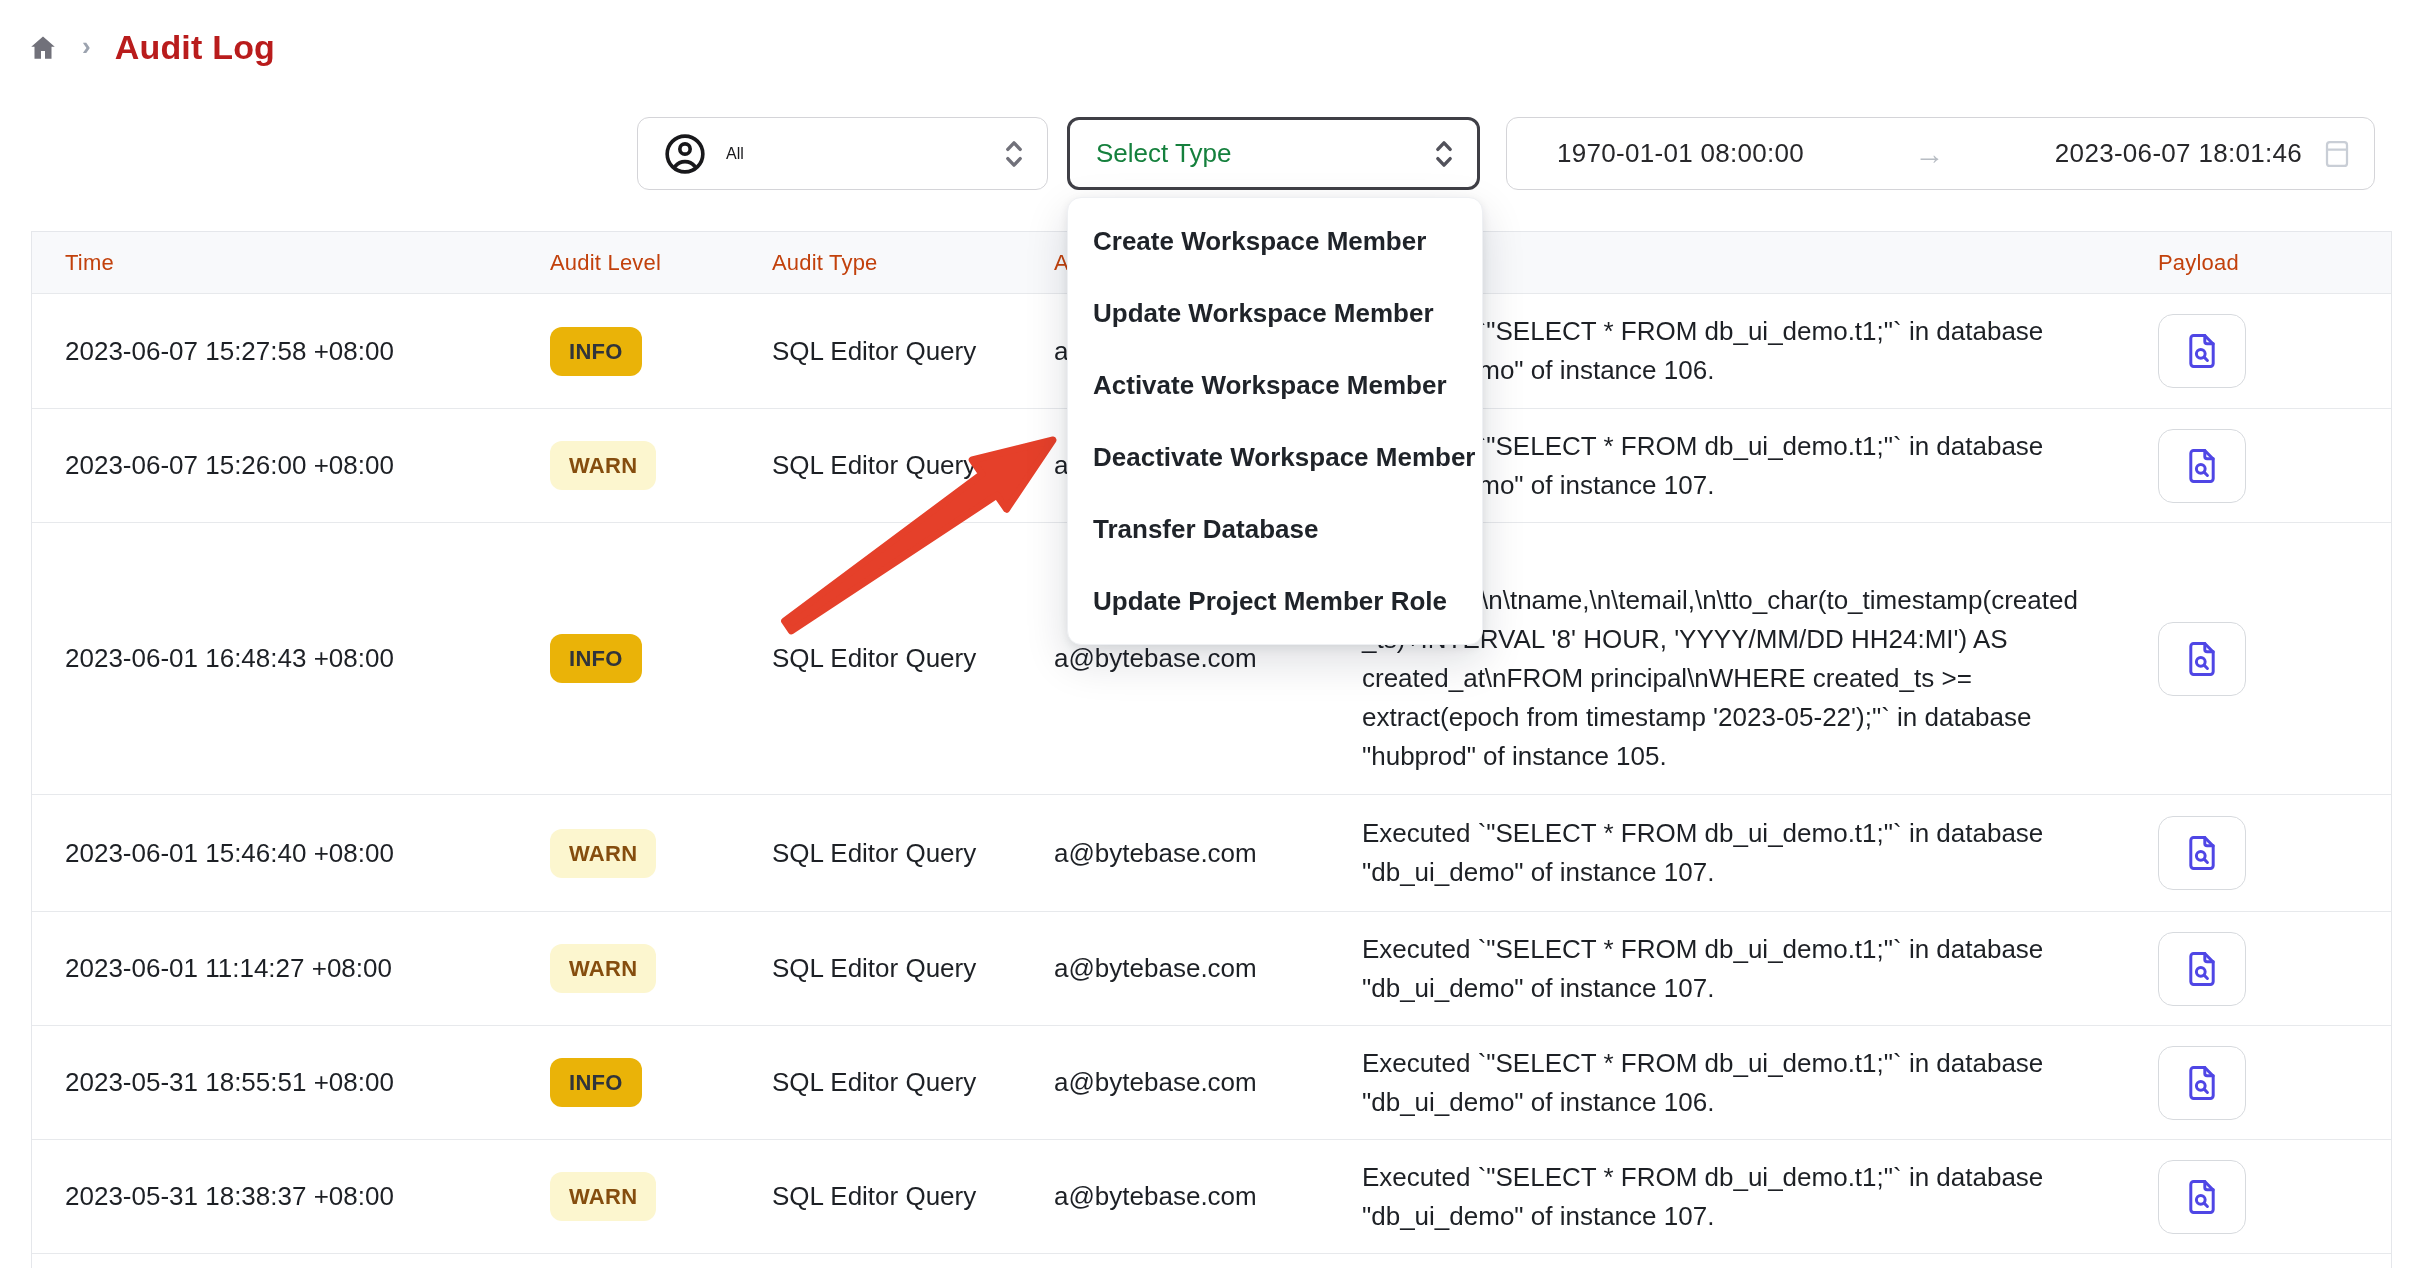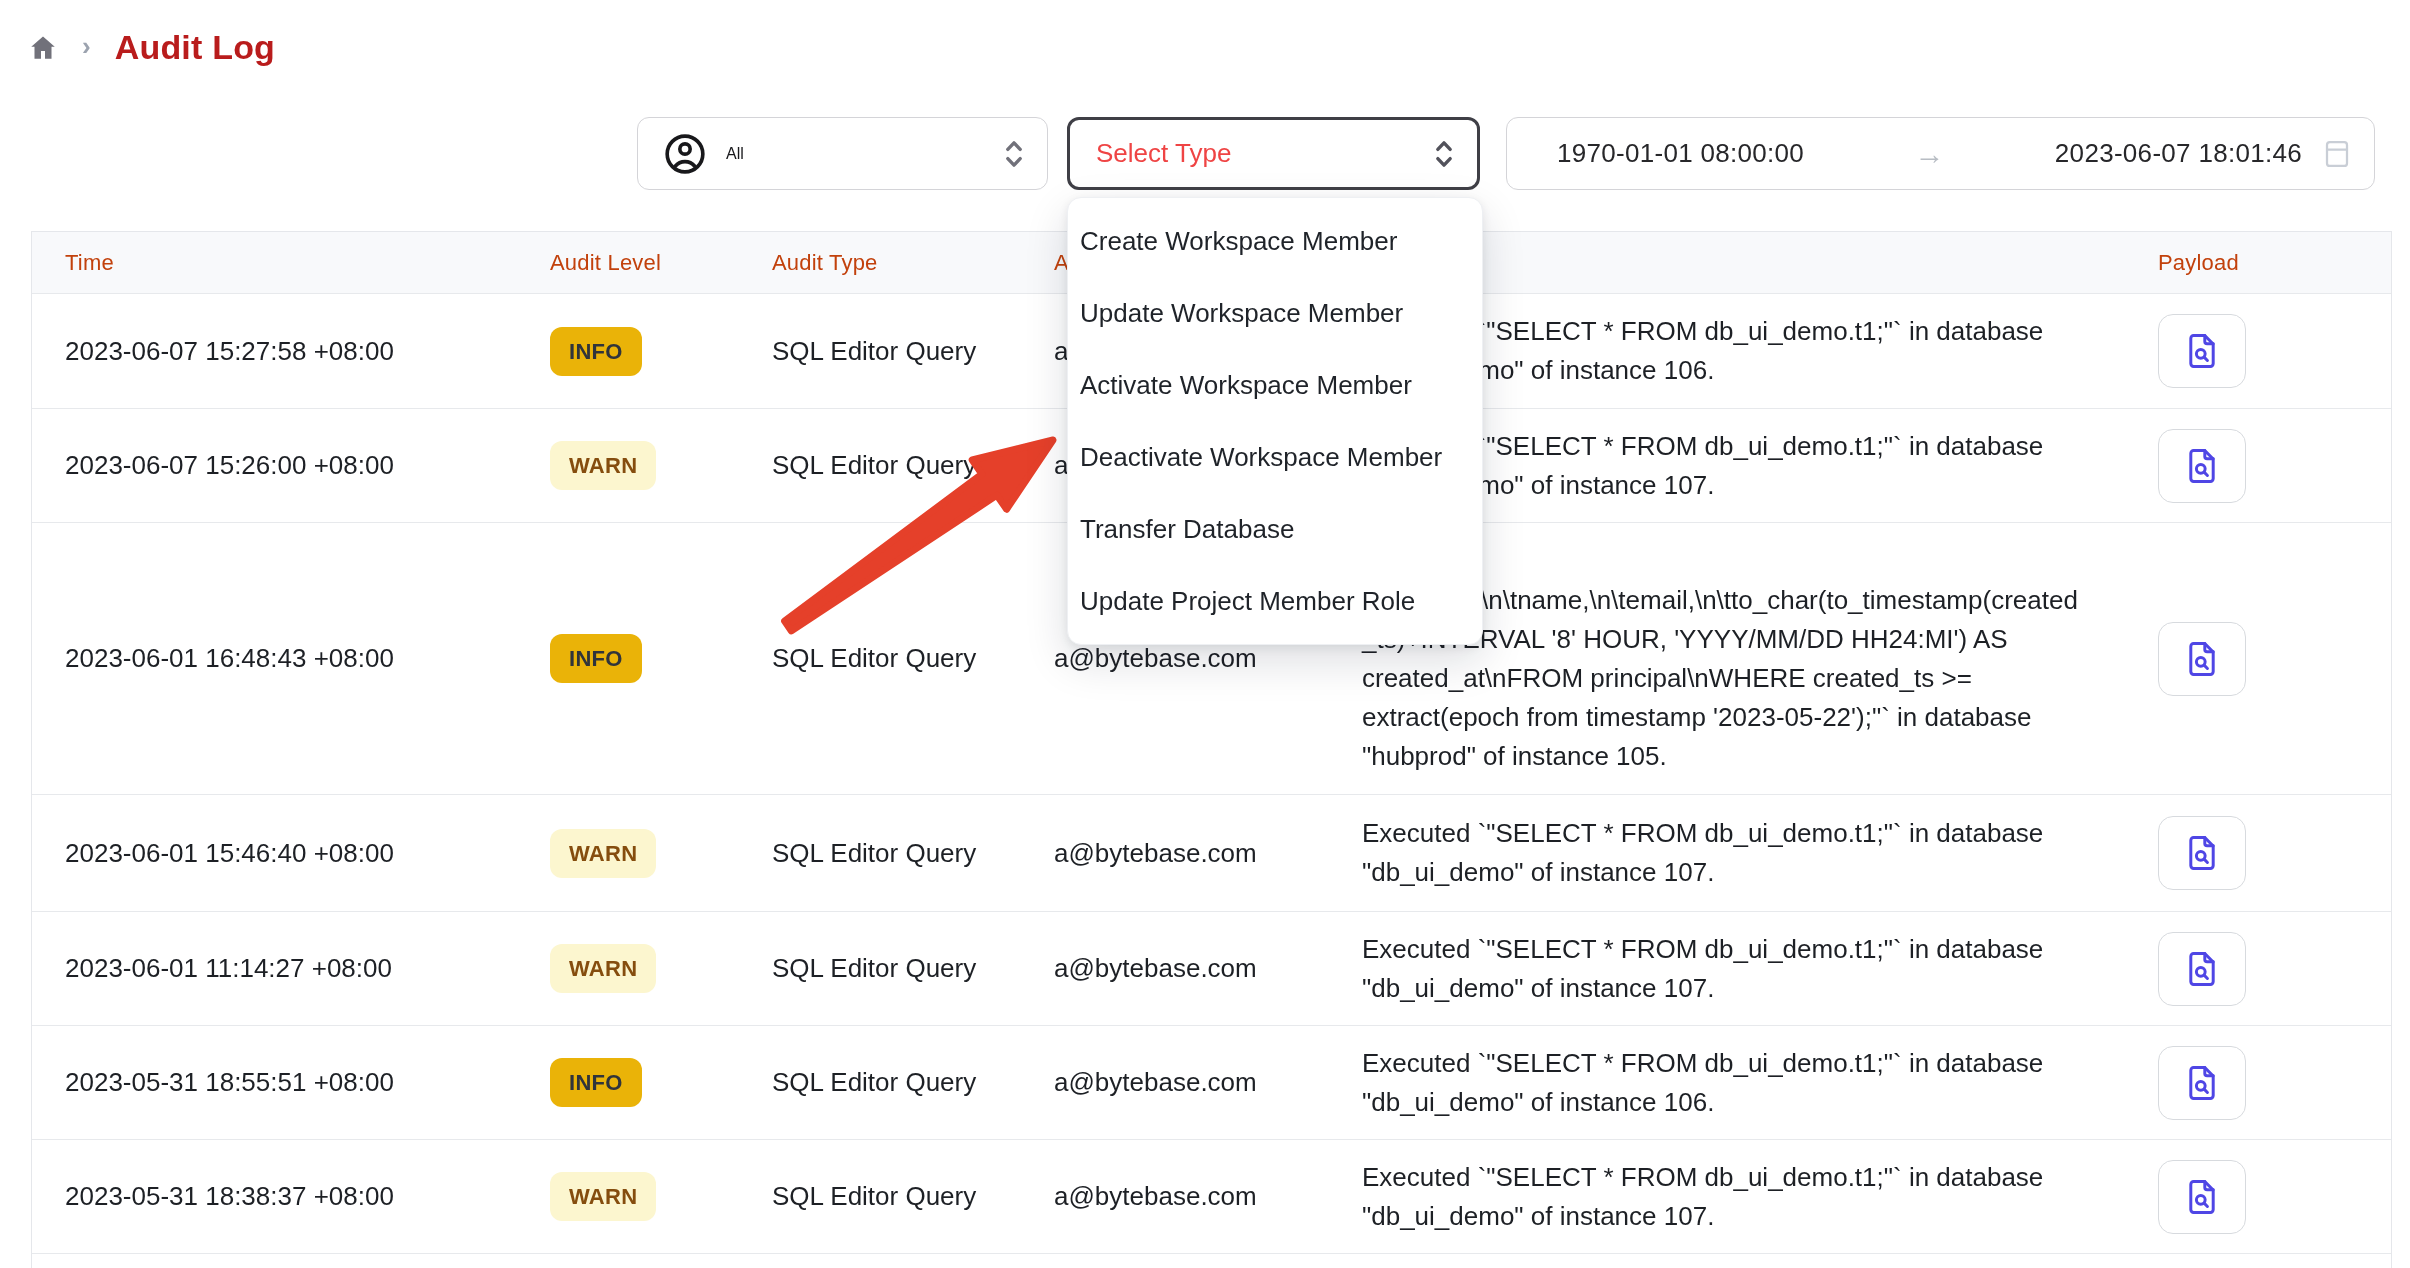--- a/index.html
+++ b/index.html
@@ -12,21 +12,21 @@
   .breadcrumb .sep { color:#9ca3af; font-size:26px; font-weight:600; transform:translateY(-1px); }
   .crumb-title { font-size:34px; font-weight:600; color:#b91c1c; letter-spacing:.2px; }
   .home-btn { display:flex; align-items:center; cursor:pointer; }
 
   
   .control { position:absolute; top:117px; height:73px; background:#fff;
     border:1.5px solid #d4d4d8; border-radius:12px; display:flex; align-items:center; }
   .user-select { left:637px; width:411px; padding:0 20px 0 24px; gap:18px; cursor:pointer; }
   .user-select .val { font-size:16px; color:#18181b; flex:1; }
   .type-select { left:1067px; width:413px; padding:0 20px 0 26px; border:3px solid #3f3f46; cursor:pointer; }
-  .type-select .ph { font-size:26px; color:#ef4444; flex:1; }
+  .type-select .ph { font-size:26px; color:#15803d; flex:1; }
   .date-range { left:1506px; width:869px; padding:0 22px 0 50px; cursor:pointer; }
   .date-range .dt { font-size:26px; color:#27272a; letter-spacing:.3px; }
   .date-range .range-arrow { flex:1; text-align:center; color:#b8bdc4; font-size:30px; }
   .date-range .cal { margin-left:20px; display:flex; }
 
   
   .audit-table { position:absolute; left:31px; top:231px; width:2361px; height:1037px;
     border:1px solid #e5e7eb; border-bottom:none; overflow:hidden; background:#fff; }
   .grid-row { display:grid; grid-template-columns:488px 220px 300px 290px 800px 1fr; align-items:center; }
   .thead { height:61px; background:#f8f9fb; }
@@ -52,22 +52,22 @@
   .payload-btn { width:88px; height:74px; border:1.5px solid #d7dade; border-radius:15px;
     background:#fff; display:flex; align-items:center; justify-content:center; cursor:pointer; }
 
   
   .red-arrow { position:absolute; left:778px; top:430px; z-index:20; pointer-events:none; }
 
   
   .type-dropdown { position:absolute; left:1067px; top:197px; width:416px; z-index:30;
     background:#fff; border:1px solid #eef0f3; border-radius:14px; padding:7px 0;
     box-shadow:0 16px 44px rgba(15,23,42,.14), 0 3px 10px rgba(15,23,42,.08); }
-  .menu-item { height:72px; display:flex; align-items:center; padding:0 10px 0 12px;
-    font-size:26px; color:#1f2329; white-space:nowrap; overflow:hidden; cursor:pointer; }
+  .menu-item { height:72px; display:flex; align-items:center; padding:0 10px 0 25px;
+    font-size:26px; color:#1f2329; white-space:nowrap; overflow:hidden; cursor:pointer;font-weight:bold; }
 
   svg { display:block; }
 </style>
 </head>
 <body>
 
 <div class="page">
 
   <nav class="breadcrumb">
     <span class="home-btn">

